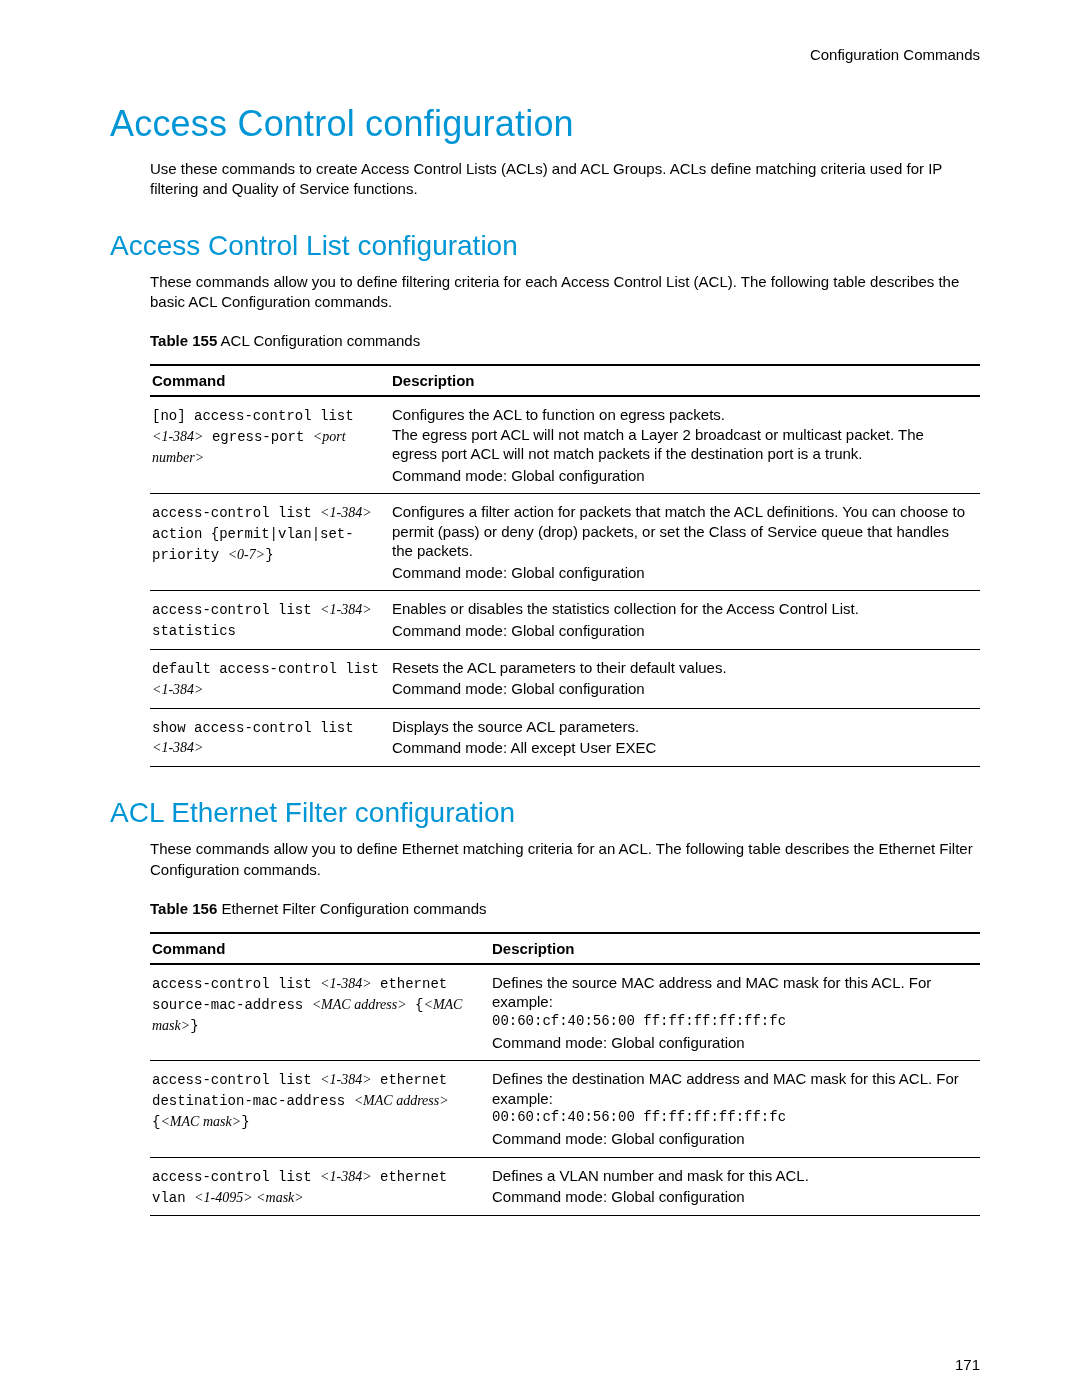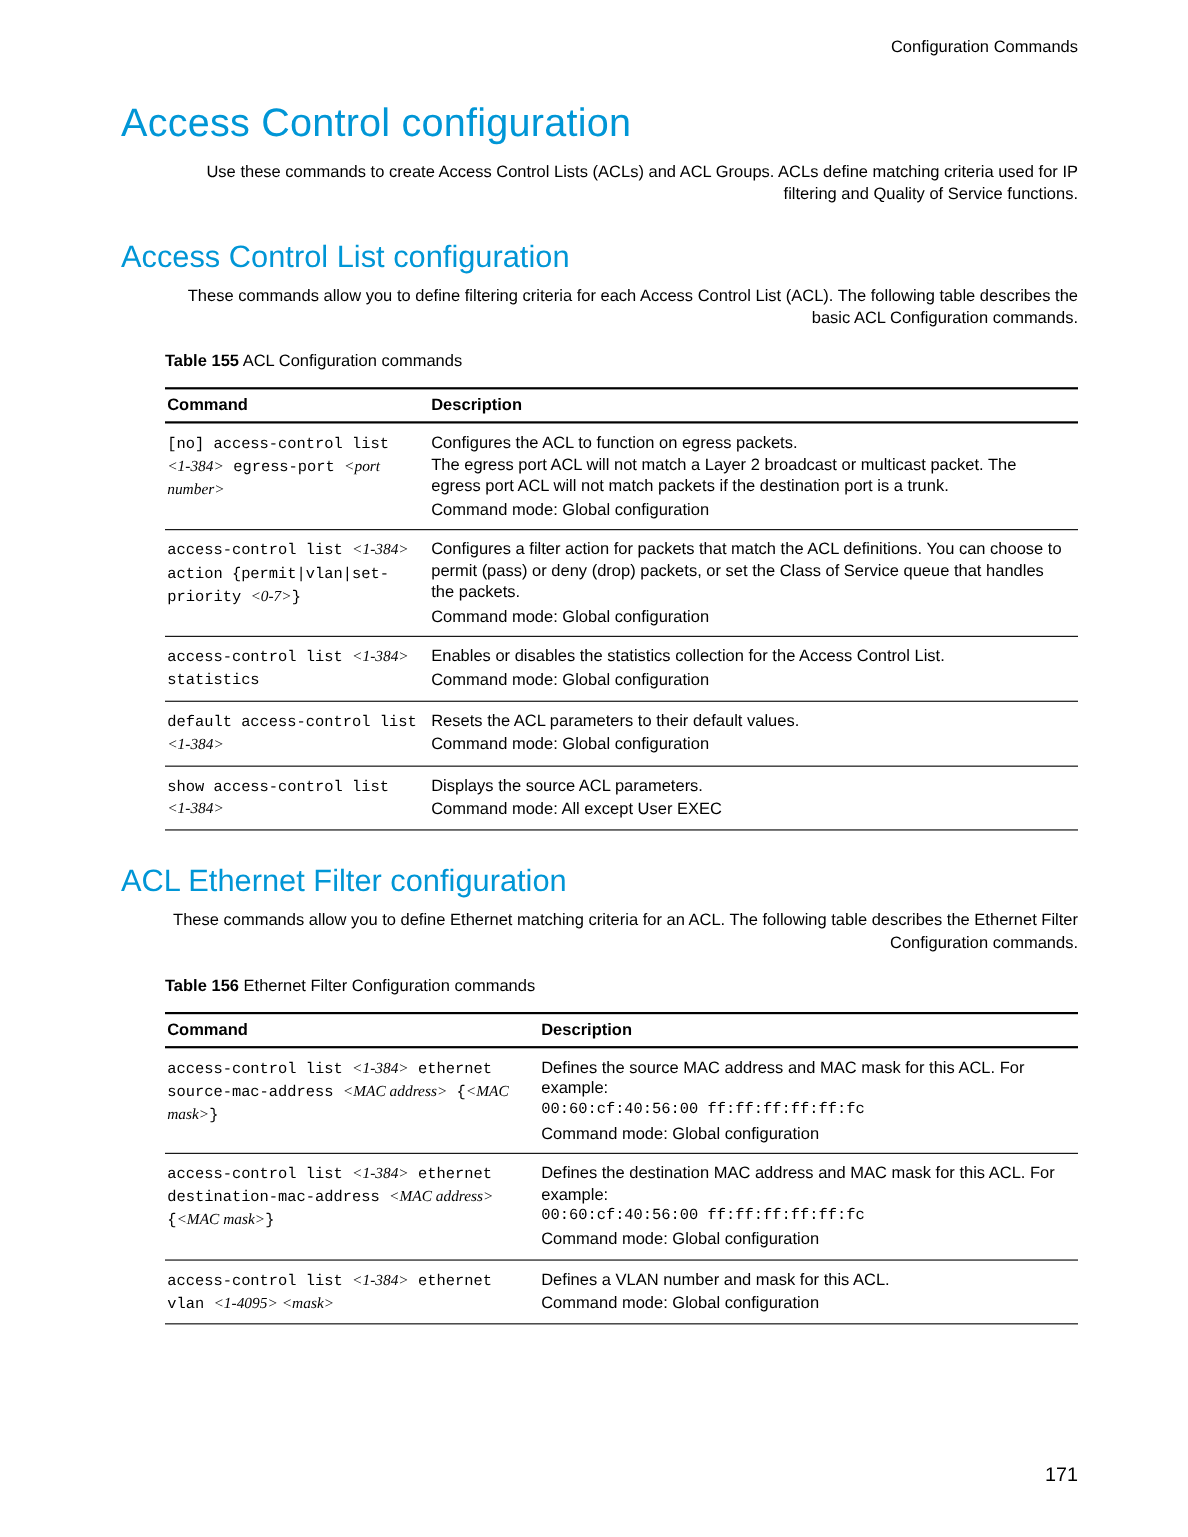--- a/index.html
+++ b/index.html
@@ -7,21 +7,21 @@
     padding: 0;
     font-family: Arial, Helvetica, sans-serif;
     font-size: 15px;
     color: #000;
     background: #fff;
   }
   .page {
     width: 1080px;
     height: 1397px;
     box-sizing: border-box;
-    padding: 34px 100px 30px 110px;
+    padding: 46px 100px 30px 110px;
     position: relative;
   }
   .top-right {
     text-align: right;
     font-size: 15px;
     margin-bottom: 40px;
   }
   h1.main-heading {
     font-family: "Segoe UI Light", "Helvetica Neue", Arial, sans-serif;
     font-weight: 300;
@@ -33,21 +33,20 @@
   h2.section-heading {
     font-family: "Segoe UI Light", "Helvetica Neue", Arial, sans-serif;
     font-weight: 300;
     font-size: 28px;
     color: #0096d6;
     margin: 30px 0 10px 0;
   }
   .intro {
     margin: 0 0 20px 40px;
     line-height: 1.35;
-    text-align: right;
   }
   .table-caption {
     margin-left: 40px;
   }
   .table-caption strong {
     font-weight: bold;
     text-align: center;
   }
   table.cmd {
     border-collapse: collapse;
@@ -86,23 +85,23 @@
   }
   .desc .cm {
     display: block;
     margin-top: 2px;
   }
   .desc .cm strong {
     font-weight: normal;
   }
   .page-num {
     text-align: right;
-    font-size: 18px;
+    font-size: 15px;
     position: absolute;
-    bottom: 46px;
+    bottom: 24px;
     right: 100px;
   }
 </style>
 </head>
 <body>
 
 <div class="page">
 
   <div class="top-right">Configuration Commands</div>
 

